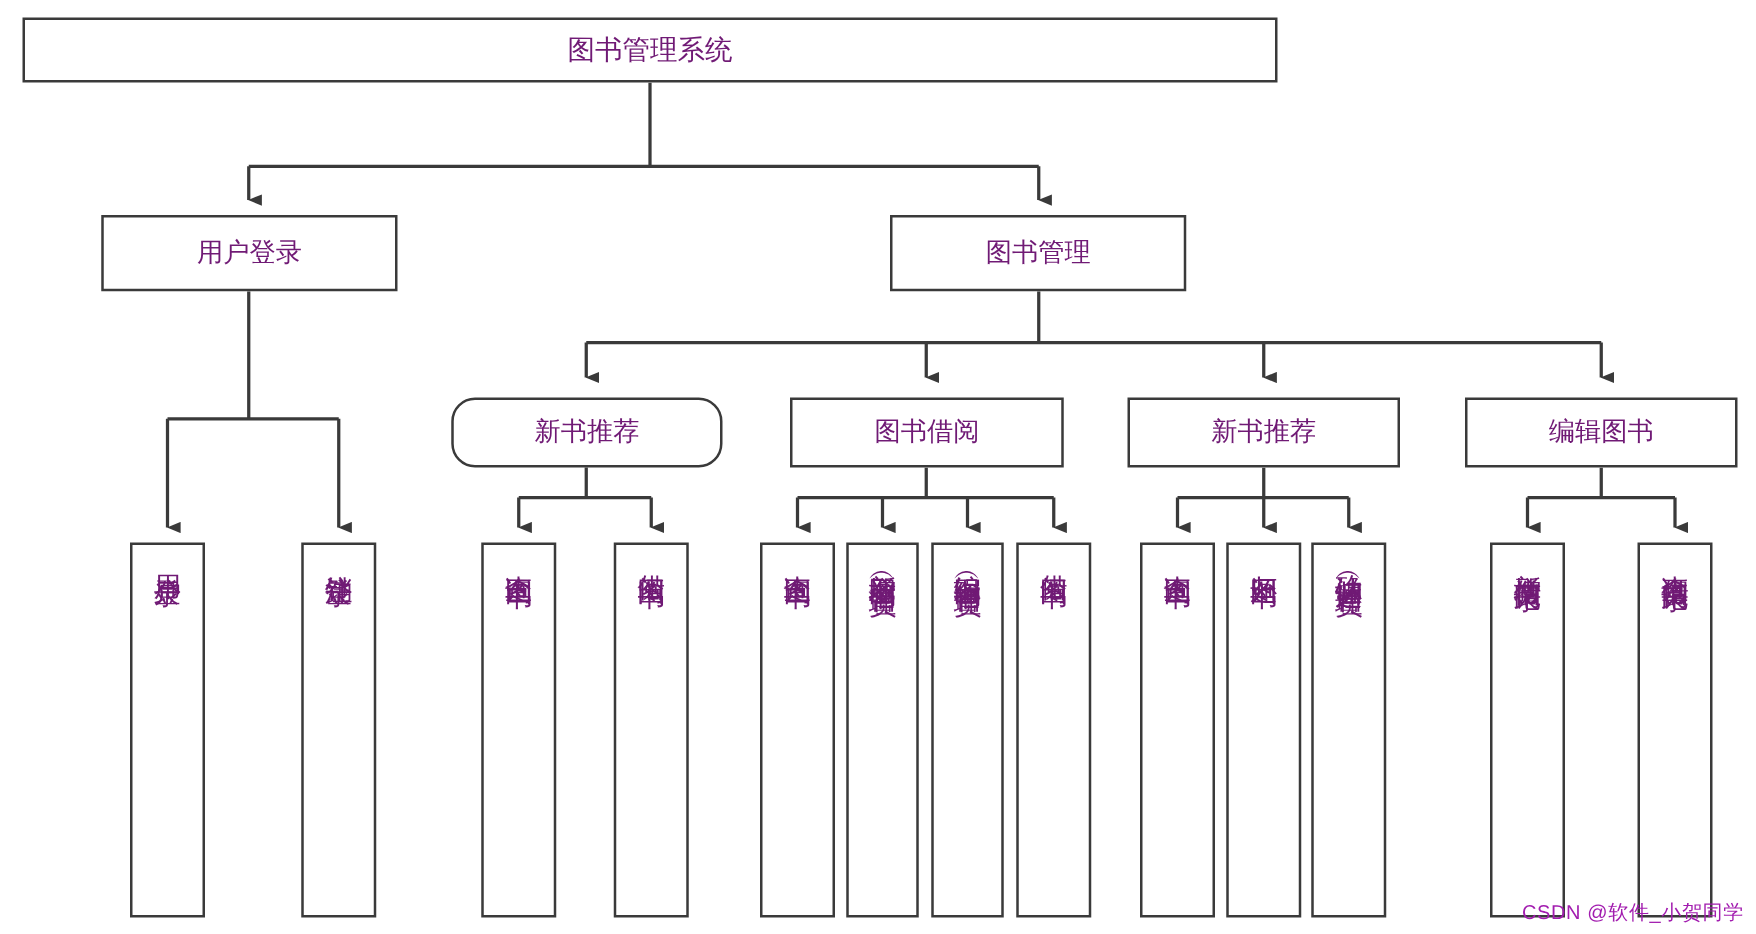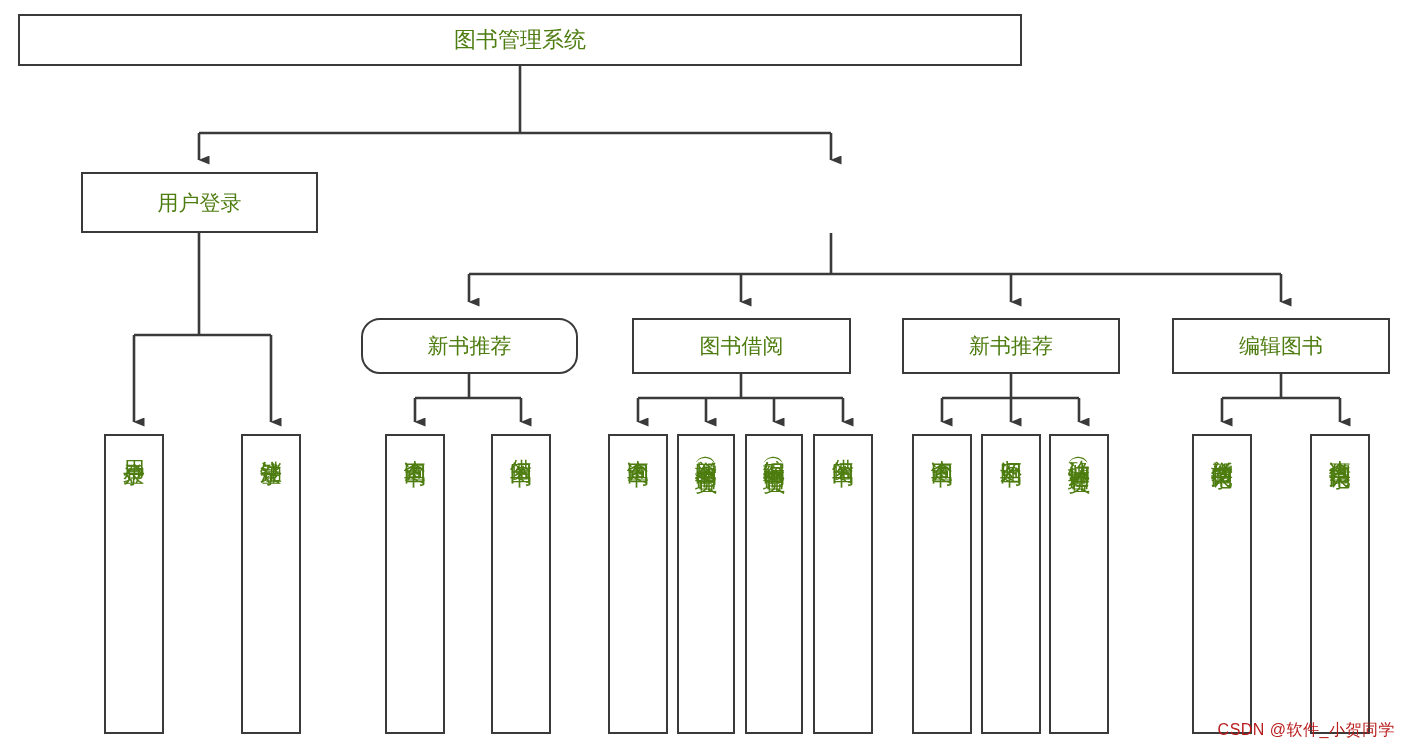--- a/index.html
+++ b/index.html
@@ -30,21 +30,21 @@
     position: absolute;
     box-sizing: border-box;
     border: 2.5px solid #3a3a3a;
     background: #ffffff;
     display: flex;
     align-items: center;
     justify-content: center;
     overflow: hidden;
   }
   .node-label {
-    color: #4d7c0f;
+    color: #701a75;
     font-family: "Liberation Sans", "DejaVu Sans", sans-serif;
     line-height: 1.12;
     white-space: nowrap;
     text-align: center;
   }
   .level-1 .node-label { font-size: 22px; }
   .level-2 .node-label { font-size: 21px; }
   .level-3 .node-label { font-size: 21px; }
   .level-4 {
     align-items: flex-start;
@@ -56,21 +56,21 @@
     text-orientation: upright;
     letter-spacing: 2px;
     line-height: 1;
     display: block;
   }
   #watermark {
     position: absolute;
     right: 10px;
     bottom: 6px;
     font-size: 16px;
-    color: #b91c1c;
+    color: #a21caf;
     font-family: "Liberation Sans", "DejaVu Sans", sans-serif;
     letter-spacing: 0.5px;
     white-space: nowrap;
     pointer-events: none;
   }
 </style>
 </head>
 <body>
 
 <div id="diagram-root">
@@ -125,20 +125,23 @@
     </g>
   </svg>
 
   <div class="node-box level-1" style="left:18px; top:14px; width:1004px; height:52px;">
     <span class="node-label">图书管理系统</span>
   </div>
 
   <div class="node-box level-2" style="left:81px; top:172px; width:237px; height:61px;">
     <span class="node-label">用户登录</span>
   </div>
+  <div class="node-box level-2" style="left:712px; top:172px; width:237px; height:61px;">
+    <span class="node-label">图书管理</span>
+  </div>
 
   <div class="node-box level-3" style="left:361px; top:318px; width:217px; height:56px;border-radius:19px;">
     <span class="node-label">新书推荐</span>
   </div>
   <div class="node-box level-3" style="left:632px; top:318px; width:219px; height:56px;">
     <span class="node-label">图书借阅</span>
   </div>
   <div class="node-box level-3" style="left:902px; top:318px; width:218px; height:56px;">
     <span class="node-label">新书推荐</span>
   </div>

